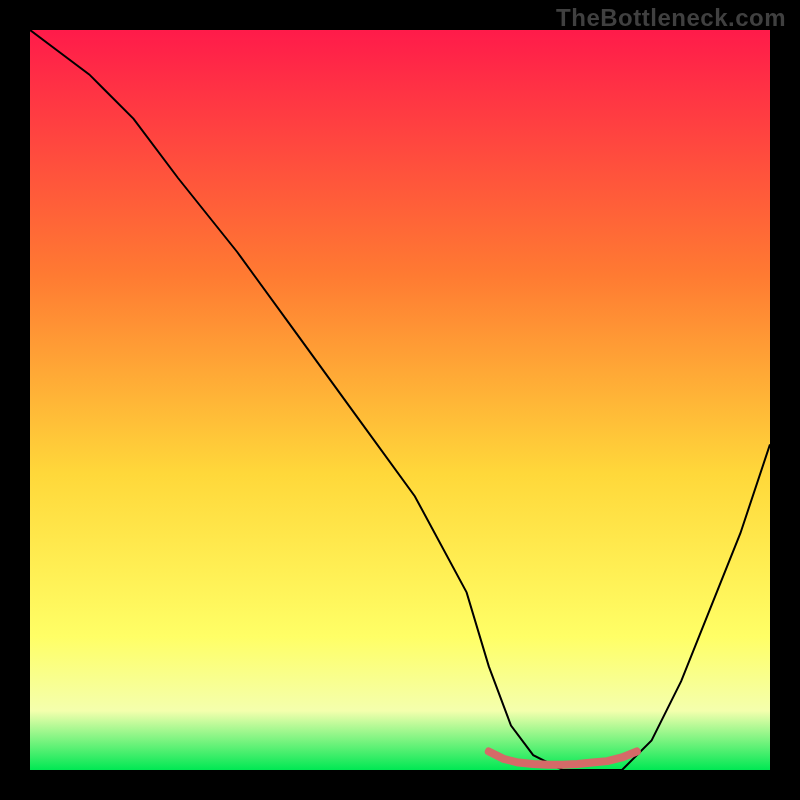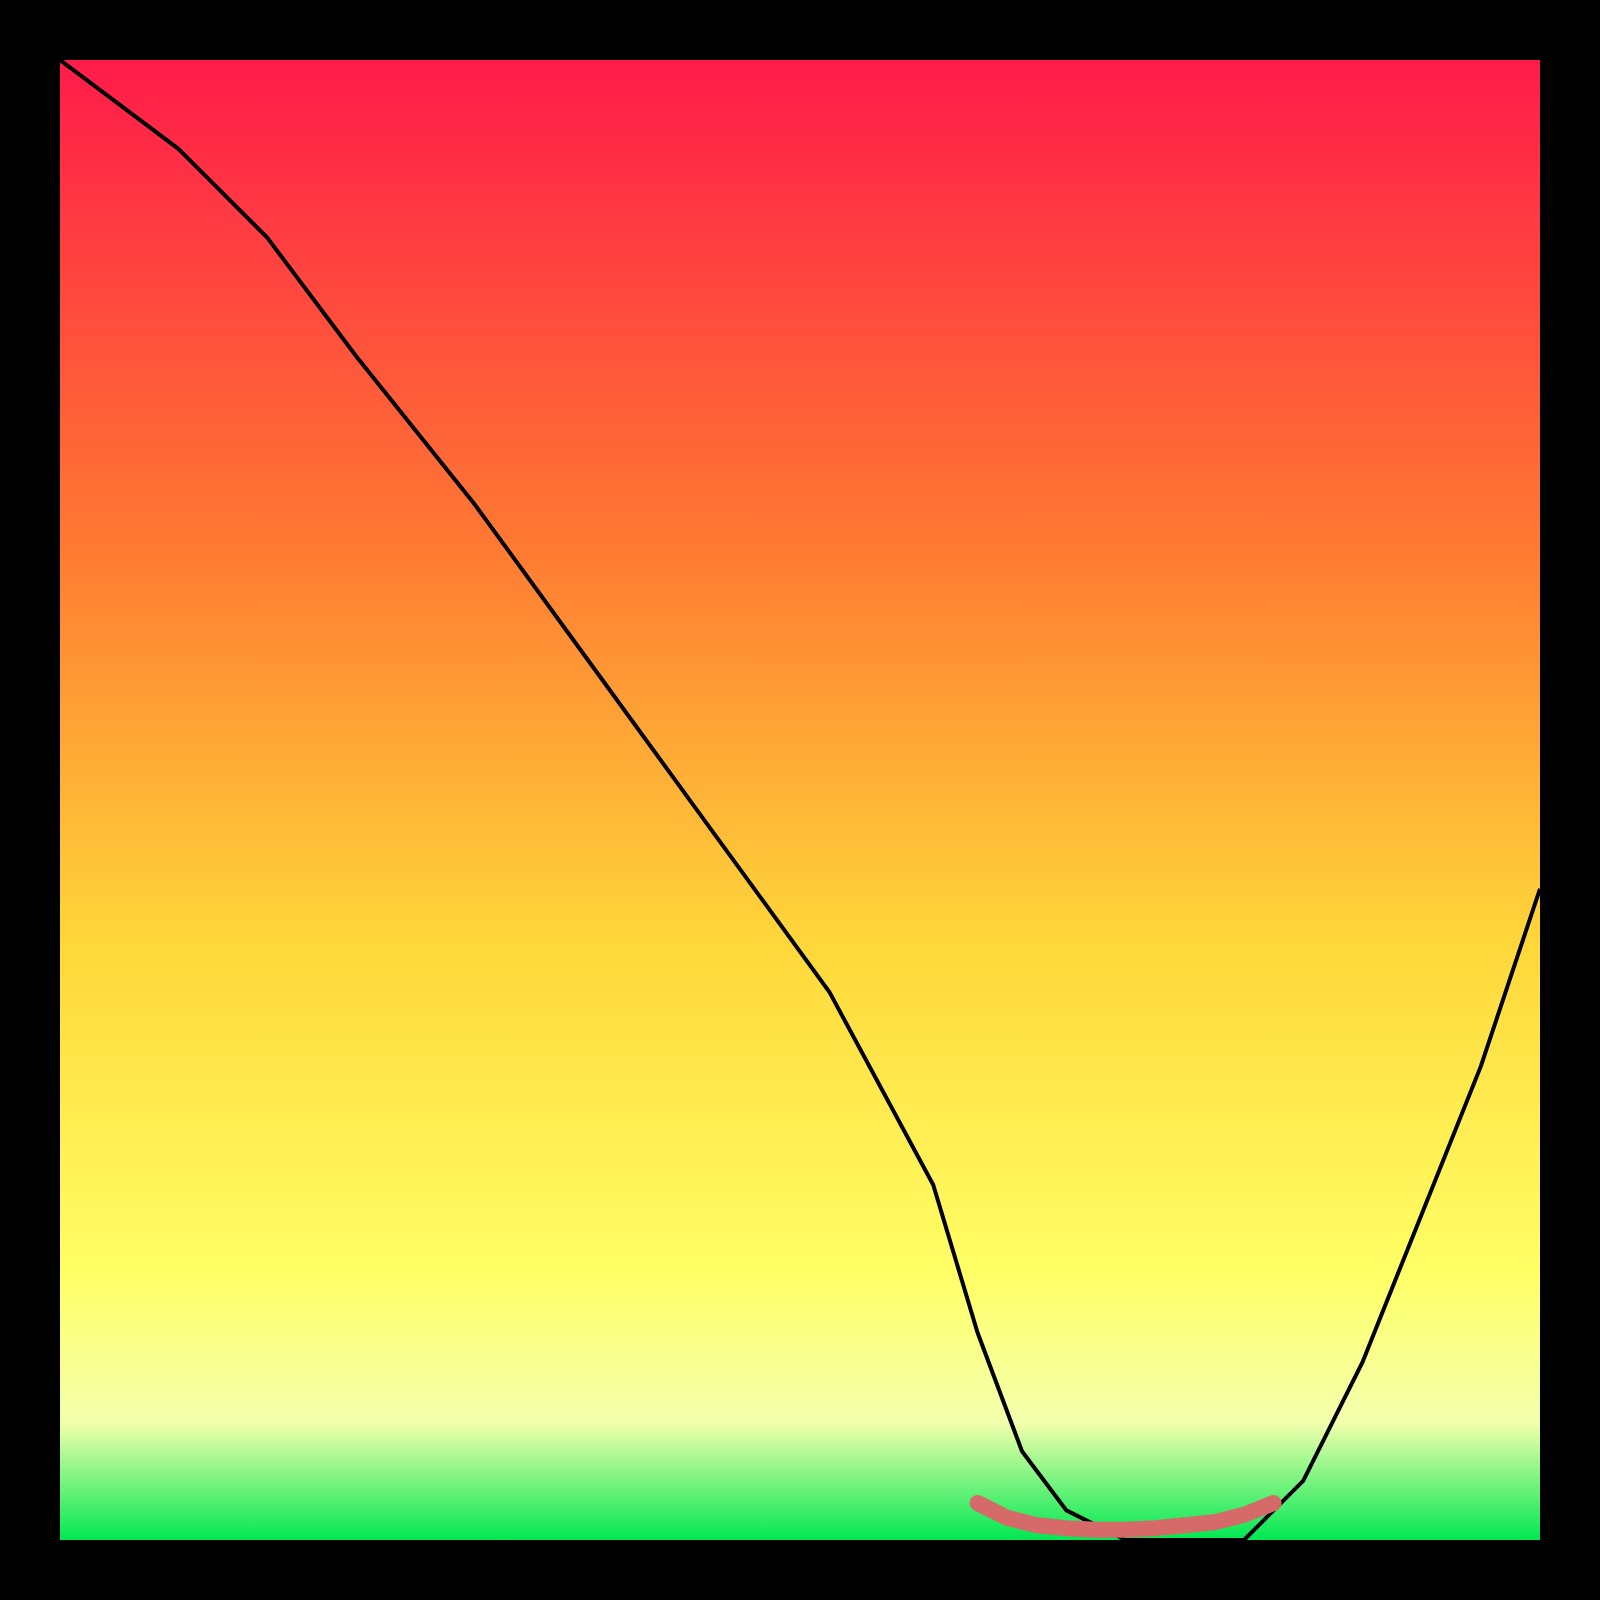--- a/index.html
+++ b/index.html
@@ -37,20 +37,21 @@
   .plot-area svg {
     display: block;
     width: 740px;
     height: 740px;
   }
 </style>
 </head>
 <body>
 
 <div class="frame">
+  <div class="watermark">TheBottleneck.com</div>
   <div class="plot-area">
     <svg id="chart-svg" viewBox="0 0 740 740" preserveAspectRatio="none">
       <defs>
         <linearGradient id="bg-grad" x1="0" y1="0" x2="0" y2="1">
           <stop id="g0" offset="0%" stop-color="#ff1b4a"></stop>
           <stop id="g1" offset="33%" stop-color="#ff7a32"></stop>
           <stop id="g2" offset="60%" stop-color="#ffd83a"></stop>
           <stop id="g3" offset="82%" stop-color="#ffff66"></stop>
           <stop id="g4" offset="92%" stop-color="#f4ffad"></stop>
           <stop id="g5" offset="100%" stop-color="#00e853"></stop>

